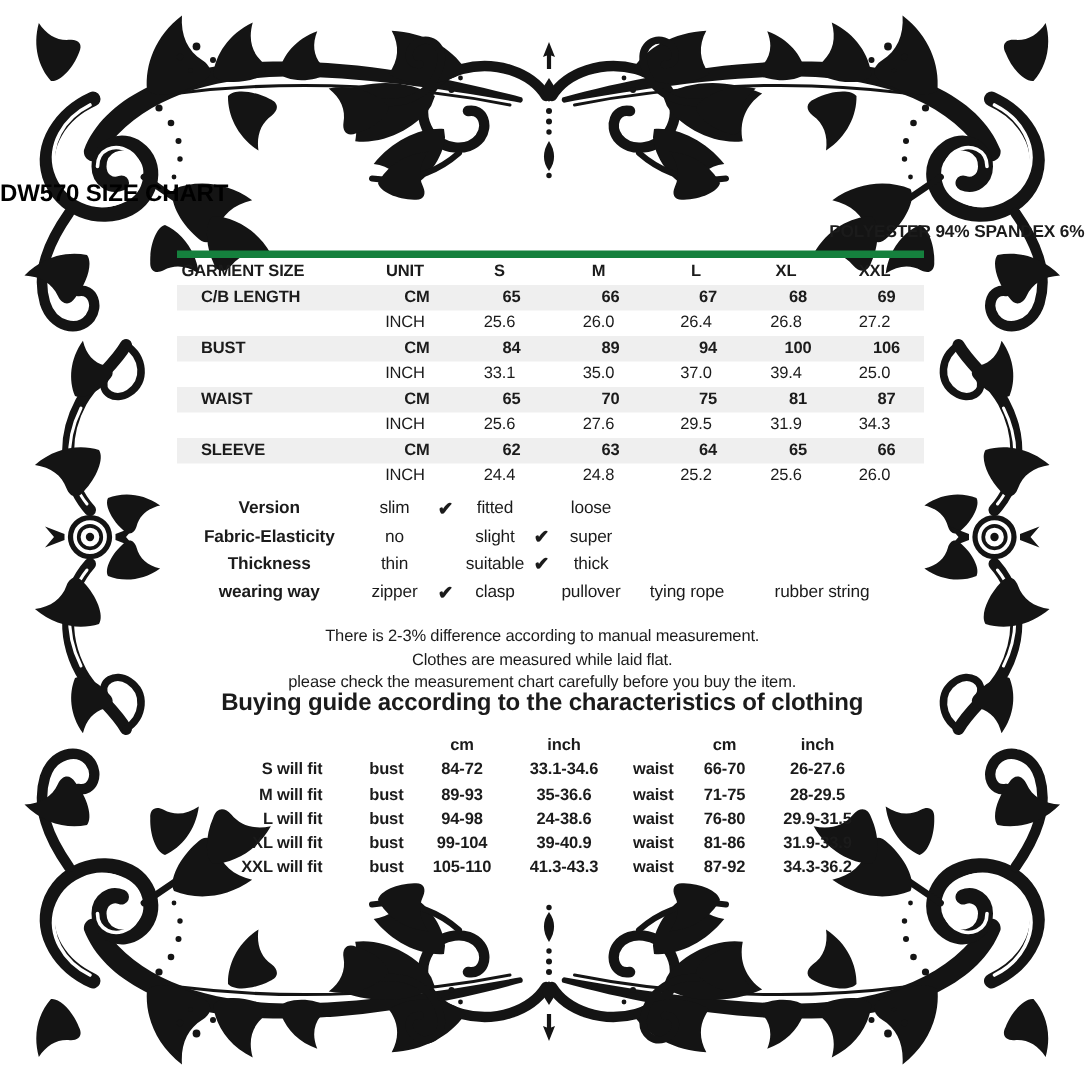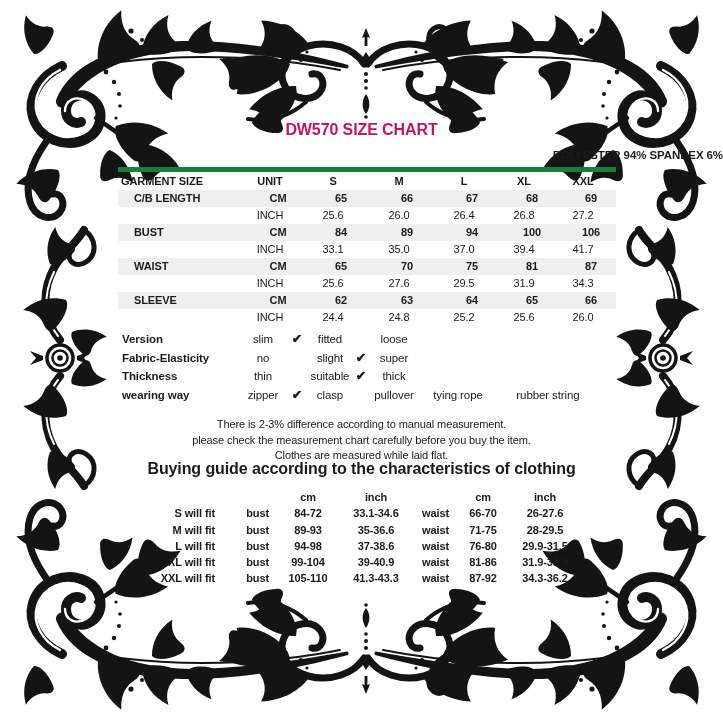--- a/index.html
+++ b/index.html
@@ -10,43 +10,43 @@
     letter-spacing:-0.1px;
   }
   
   #border-svg{position:absolute;inset:0;z-index:0;pointer-events:none;}
   .fl{fill:#141414;stroke:none;}
   .st{fill:none;stroke:#141414;stroke-linecap:round;}
   .wt{fill:none;stroke:#ffffff;stroke-linecap:round;}
 
   
   .content{position:absolute;inset:0;z-index:1;}
-  .title{position:absolute;top:121px;left:0;right:0;text-align:center;
-         font-size:16px;font-weight:700;color:#be185d;}
+  .title{position:absolute;top:121px;left:0;right:0;text-align:left;
+         font-size:16px;font-weight:700;color:#000000;}
   .subtitle{position:absolute;top:149px;left:0;right:0;text-align:right;
          font-size:11.5px;font-weight:700;}
 
   .trow{display:grid;}
   .cell{overflow:hidden;white-space:nowrap;}
 
   
   #size-table{position:absolute;left:118px;top:167px;width:498px;
               border-top:5px solid #15803d;}
   .size-cols{grid-template-columns:122px 60px 66px 66px 64px 56px 62px;}
   .size-cols .cell{height:17px;line-height:17px;font-size:11px;text-align:center;}
   .size-cols .c0{text-align:left;padding-left:3px;font-weight:700;}
   .size-cols.head .cell{font-weight:700;height:18px;line-height:18px;}
   .size-cols.bold .cell{font-weight:700;padding-left:16px;}
   .size-cols.shade{background:#efefef;}
 
   
   #attr-table{position:absolute;left:122px;top:330px;}
   .attr-cols{grid-template-columns:118px 46px 22px 44px 18px 48px 80px 100px;}
   .attr-cols .cell{height:18.5px;line-height:18.5px;font-size:11.5px;text-align:center;}
-  .attr-cols .c0{text-align:left;font-weight:700;padding-right:3px;}
+  .attr-cols .c0{text-align:center;font-weight:700;padding-right:3px;}
   .attr-cols .chk{font-weight:900;font-size:12.5px;}
 
   
   .notes{position:absolute;top:417px;left:0;right:0;text-align:center;
          font-size:11px;line-height:15.5px;}
   .guide-title{position:absolute;top:460px;left:0;right:0;text-align:center;
          font-size:16px;font-weight:700;}
 
   
   #fit-table{position:absolute;left:150px;top:489px;}
@@ -194,21 +194,21 @@
         <div class="cell c5">100</div>
         <div class="cell c6">106</div>
       </div>
       <div class="trow size-cols">
         <div class="cell c0"></div>
         <div class="cell c1">INCH</div>
         <div class="cell c2">33.1</div>
         <div class="cell c3">35.0</div>
         <div class="cell c4">37.0</div>
         <div class="cell c5">39.4</div>
-        <div class="cell c6">41.7</div>
+        <div class="cell c6">25.0</div>
       </div>
       <div class="trow size-cols shade bold">
         <div class="cell c0">WAIST</div>
         <div class="cell c1">CM</div>
         <div class="cell c2">65</div>
         <div class="cell c3">70</div>
         <div class="cell c4">75</div>
         <div class="cell c5">81</div>
         <div class="cell c6">87</div>
       </div>
@@ -279,22 +279,22 @@
         <div class="cell c3">clasp</div>
         <div class="cell c4 chk"></div>
         <div class="cell c5">pullover</div>
         <div class="cell c6">tying rope</div>
         <div class="cell c7">rubber string</div>
       </div>
     </div>
 
   <div class="notes">
     <div>There is 2-3% difference according to manual measurement.</div>
+    <div>Clothes are measured while laid flat.</div>
     <div>please check the measurement chart carefully before you buy the item.</div>
-    <div>Clothes are measured while laid flat.</div>
   </div>
 
   <div class="guide-title">Buying guide according to the characteristics of clothing</div>
 
   <div id="fit-table">
       <div class="trow fit-cols">
         <div class="cell c0"></div>
         <div class="cell c1"></div>
         <div class="cell c2">cm</div>
         <div class="cell c3">inch</div>
@@ -317,21 +317,21 @@
         <div class="cell c2">89-93</div>
         <div class="cell c3">35-36.6</div>
         <div class="cell c4">waist</div>
         <div class="cell c5">71-75</div>
         <div class="cell c6">28-29.5</div>
       </div>
       <div class="trow fit-cols">
         <div class="cell c0">L will fit</div>
         <div class="cell c1">bust</div>
         <div class="cell c2">94-98</div>
-        <div class="cell c3">37-38.6</div>
+        <div class="cell c3">24-38.6</div>
         <div class="cell c4">waist</div>
         <div class="cell c5">76-80</div>
         <div class="cell c6">29.9-31.5</div>
       </div>
       <div class="trow fit-cols">
         <div class="cell c0">XL will fit</div>
         <div class="cell c1">bust</div>
         <div class="cell c2">99-104</div>
         <div class="cell c3">39-40.9</div>
         <div class="cell c4">waist</div>

